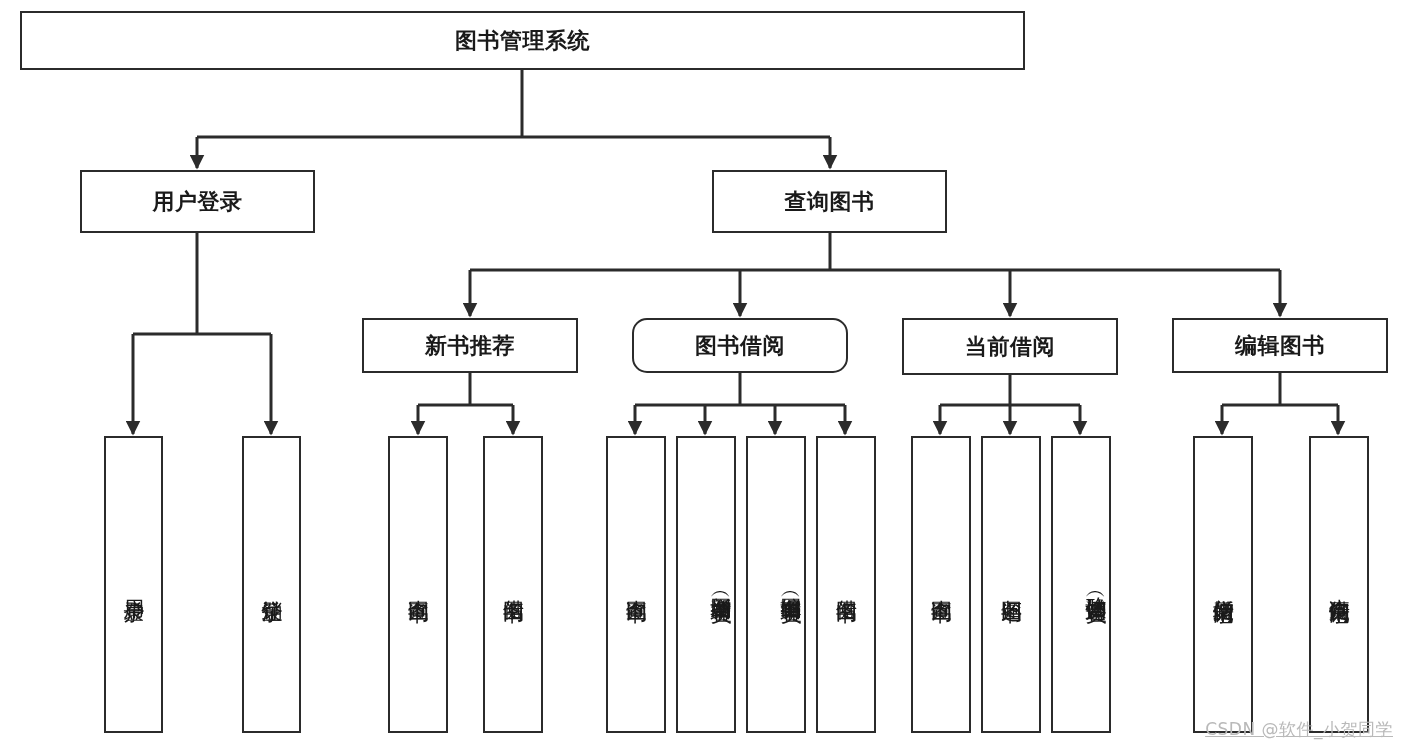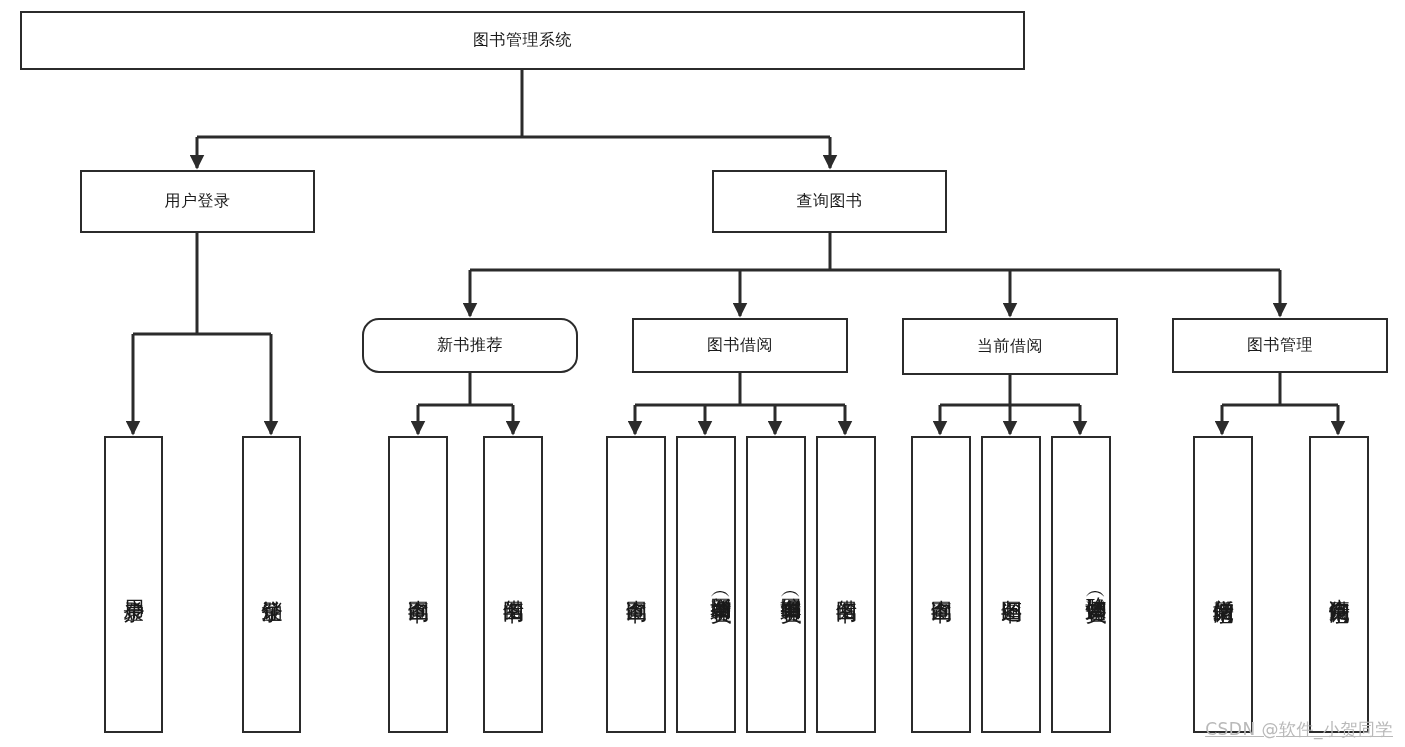--- a/index.html
+++ b/index.html
@@ -29,23 +29,24 @@
     box-sizing: border-box;
     background: #ffffff;
     border: 2.5px solid #2b2b2b;
     display: flex;
     align-items: center;
     justify-content: center;
     color: #1a1a1a;
     z-index: 3;
   }
   .node-h {
-    font-size: 16px;
+    font-size: 22px;
     letter-spacing: 0.5px;
     white-space: nowrap;
+    font-weight: bold;
   }
   .node-v {
     writing-mode: vertical-rl;
     text-orientation: upright;
     font-size: 21px;
     line-height: 1.28;
     letter-spacing: 1px;
     text-align: center;
     padding: 6px 0;
     align-items: flex-start;
@@ -121,24 +122,24 @@
       <path d="M 1222,405 L 1222,434" marker-end="url(#arrow)"></path>
       <path d="M 1338,405 L 1338,434" marker-end="url(#arrow)"></path>
     </g>
   </svg>
 
   <div class="node node-h" style="left:20px; top:11px; width:1005px; height:59px;">图书管理系统</div>
 
   <div class="node node-h" style="left:80px; top:170px; width:235px; height:63px;">用户登录</div>
   <div class="node node-h" style="left:712px; top:170px; width:235px; height:63px;">查询图书</div>
 
-  <div class="node node-h" style="left:362px; top:318px; width:216px; height:55px;border-radius:17px;">新书推荐</div>
-  <div class="node node-h" style="left:632px; top:318px; width:216px; height:55px;">图书借阅</div>
+  <div class="node node-h" style="left:362px; top:318px; width:216px; height:55px;">新书推荐</div>
+  <div class="node node-h" style="left:632px; top:318px; width:216px; height:55px;border-radius:15px;">图书借阅</div>
   <div class="node node-h" style="left:902px; top:318px; width:216px; height:57px;">当前借阅</div>
-  <div class="node node-h" style="left:1172px; top:318px; width:216px; height:55px;">图书管理</div>
+  <div class="node node-h" style="left:1172px; top:318px; width:216px; height:55px;">编辑图书</div>
 
   <div class="node node-v center-v" style="left:104px; top:436px; width:59px; height:297px;">用户登录</div>
   <div class="node node-v center-v" style="left:242px; top:436px; width:59px; height:297px;">注销登录</div>
 
   <div class="node node-v center-v" style="left:388px; top:436px; width:60px; height:297px;">查询图书</div>
   <div class="node node-v center-v" style="left:483px; top:436px; width:60px; height:297px;">借阅图书</div>
 
   <div class="node node-v center-v" style="left:606px; top:436px; width:60px; height:297px;">查询图书</div>
   <div class="node node-v" style="left:676px; top:436px; width:60px; height:297px;">新增图书（管理员）</div>
   <div class="node node-v" style="left:746px; top:436px; width:60px; height:297px;">编辑图书（管理员）</div>

